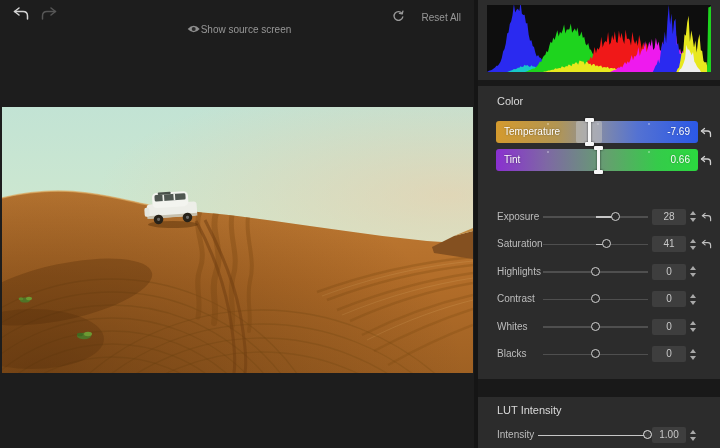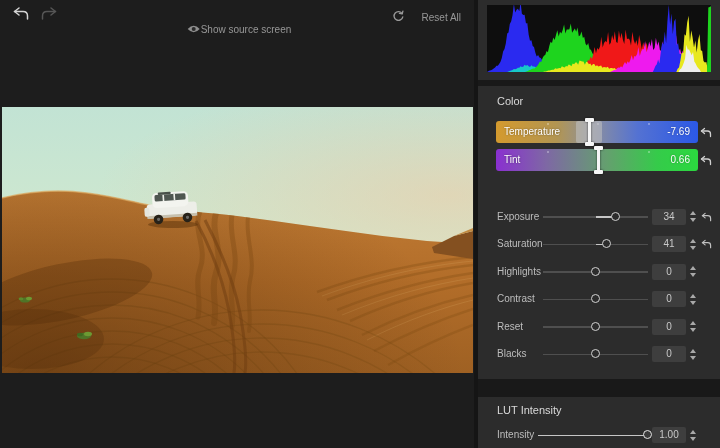--- a/index.html
+++ b/index.html
@@ -253,21 +253,21 @@
           </g>
         </svg>
       </span>
 
     <div class="num-row" style="top:122.5px">
       <span class="row-label">Exposure</span>
       <div class="mini-track">
           <div class="mini-fill" style="left: 52.5px; width: 20.475px;"></div>
           <div class="mini-handle" style="left: 72.975px;"></div>
         </div>
-      <div class="value-box">34</div>
+      <div class="value-box">28</div>
       <div class="stepper">
           <div class="st-up"></div>
           <div class="st-down"></div>
         </div>
       <span class="reset-btn">
           <svg width="11" height="10" viewBox="0 0 12 11">
             <g fill="none" stroke="#c0c0c0" stroke-width="1.3" stroke-linecap="round" stroke-linejoin="round">
               <path d="M4.5 1.5 L1.5 4 L4.5 6.5"></path>
               <path d="M1.5 4 H7.5 Q10.5 4 10.5 7 V9.5"></path>
             </g>
@@ -314,21 +314,21 @@
           <div class="mini-handle" style="left: 52.5px;"></div>
         </div>
       <div class="value-box">0</div>
       <div class="stepper">
           <div class="st-up"></div>
           <div class="st-down"></div>
         </div>
 
     </div>
     <div class="num-row" style="top:232.5px">
-      <span class="row-label">Reset</span>
+      <span class="row-label">Whites</span>
       <div class="mini-track">
           <div class="mini-fill" style="left: 52.5px; width: 0px;"></div>
           <div class="mini-handle" style="left: 52.5px;"></div>
         </div>
       <div class="value-box">0</div>
       <div class="stepper">
           <div class="st-up"></div>
           <div class="st-down"></div>
         </div>
 

